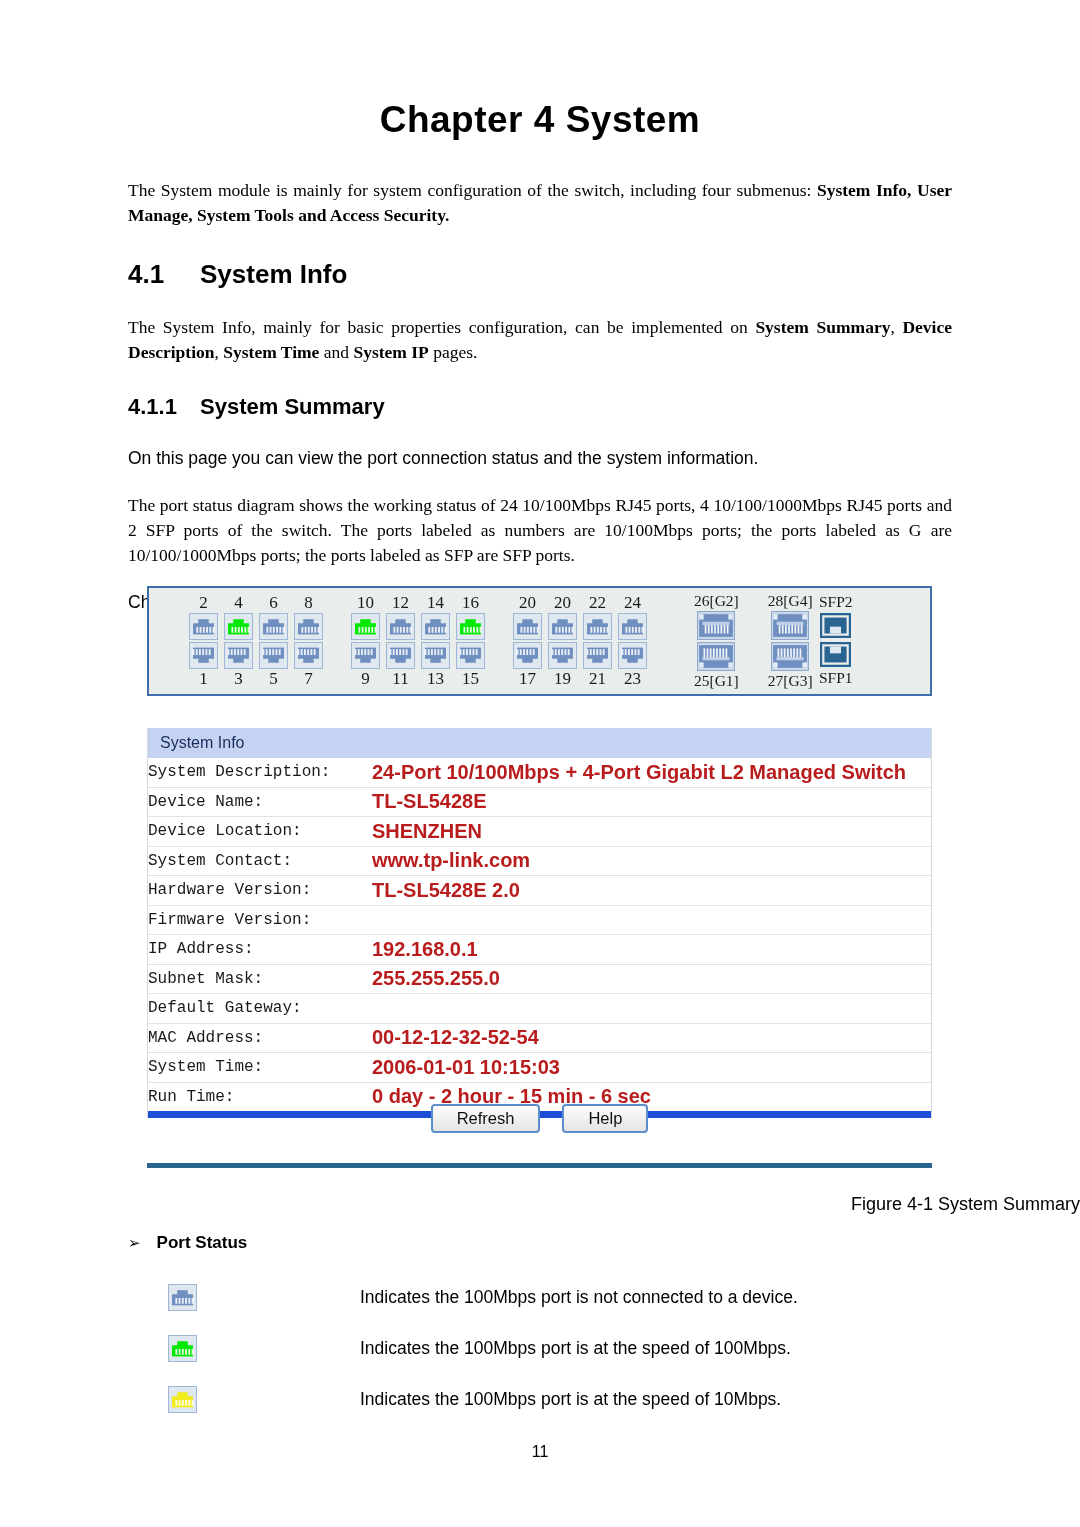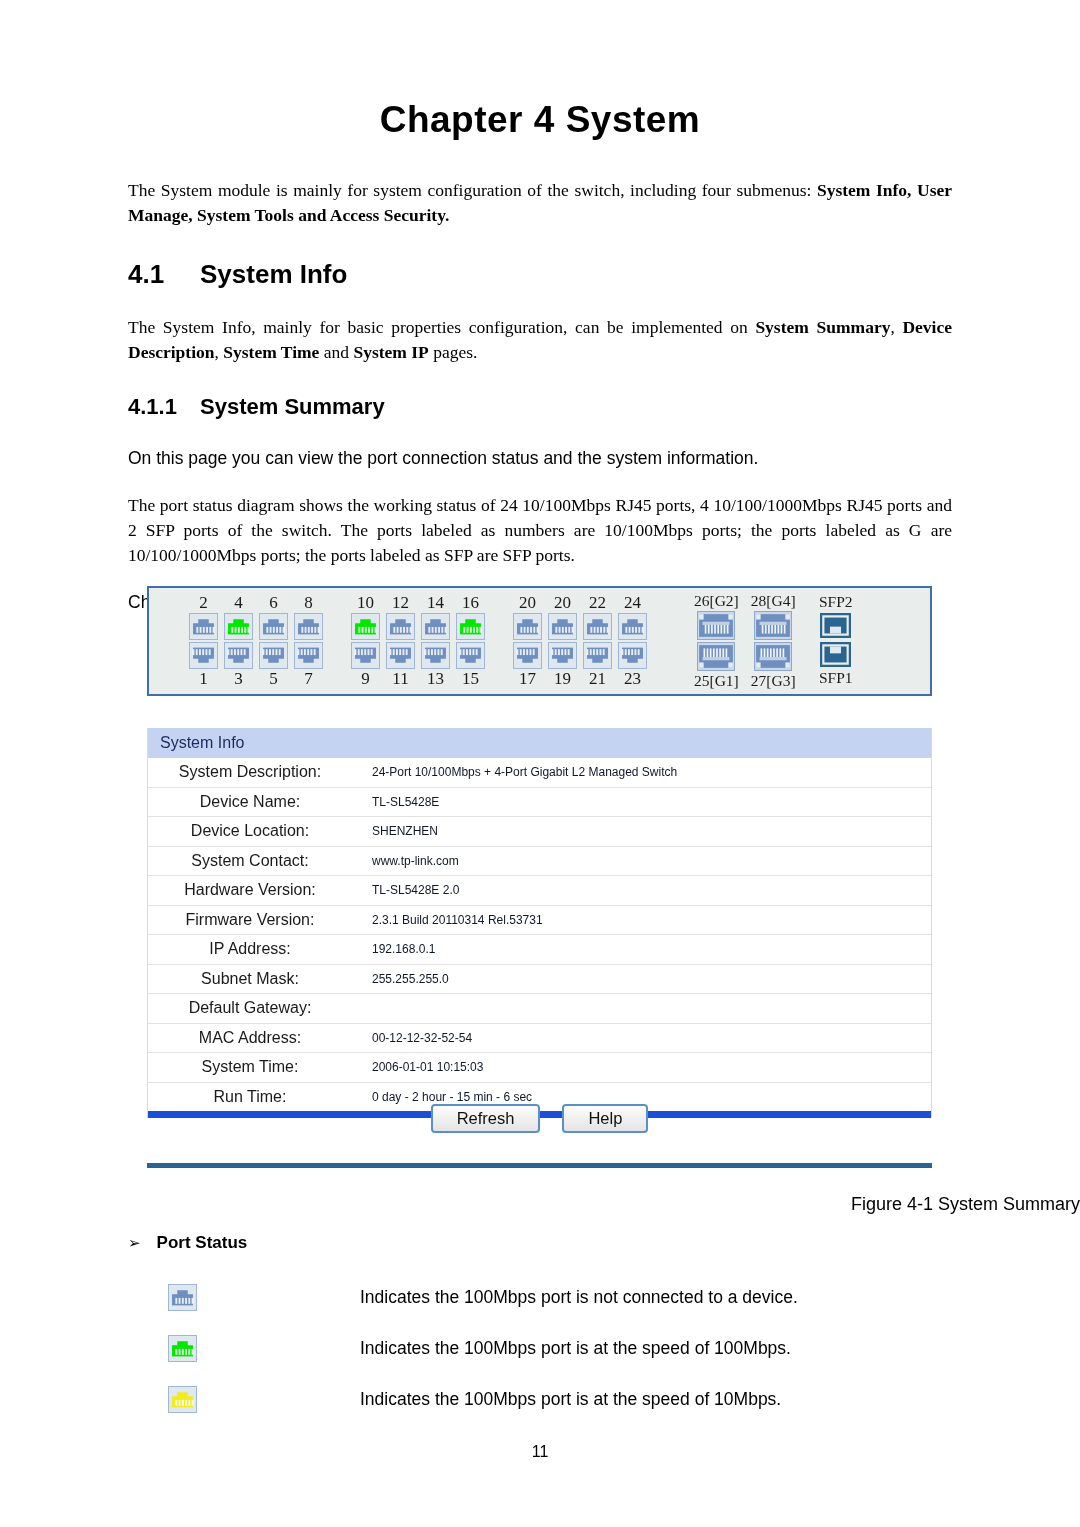--- a/index.html
+++ b/index.html
@@ -160,33 +160,35 @@
   }
   .si-row {
     display: flex;
     border-bottom: 1px solid #e2e2e2;
     height: 28.5px;
     align-items: center;
   }
   .si-row:last-child { border-bottom: 7px solid #1d4ed8; }
   .si-k {
     width: 218px;
-    text-align: center;
+    text-align: left;
     padding-right: 14px;
     font-size: 16px;
     color: #1a1a1a;
     box-sizing: border-box;
     white-space: nowrap;
+    font-family: Liberation Mono, monospace;
   }
   .si-v {
     flex: 1;
-    font-size: 12px;
-    color: #0f172a;
+    font-size: 20px;
+    color: #b91c1c;
     padding-left: 6px;
     white-space: nowrap;
+    font-weight: bold;
   }
 
   .btn-row {
     position: absolute;
     left: 147px;
     top: 1104px;
     width: 785px;
     display: flex;
     justify-content: center;
     gap: 22px;
@@ -723,21 +725,21 @@
                     <rect x="16.6" y="13" width="1.8" height="7" fill="#ffffff" opacity="0.85"></rect>
                     <rect x="19.7" y="13" width="1.8" height="7" fill="#ffffff" opacity="0.85"></rect>
                   </g>
                 </svg>
               </div>
             </div>
             <div class="plabel">23</div>
           </div>
         </div>
 
-      <div class="port-group" id="gb-group" style="left:545px; top:4px; gap:12px;">
+      <div class="port-group" id="gb-group" style="left:545px; top:4px; gap:29px;">
           <div class="port-col">
             <div class="plabel wide">26[G2]</div>
             <div class="gjack">
               <svg viewBox="0 0 32 25" preserveAspectRatio="none">
                 <g>
                   <rect x="1" y="2" width="30" height="21" fill="#6e8fc0"></rect>
                   <rect x="1" y="2" width="4" height="5" fill="#e4ecf5"></rect>
                   <rect x="27" y="2" width="4" height="5" fill="#e4ecf5"></rect>
                   <rect x="4" y="9" width="24" height="3" fill="#e4ecf5" opacity="0.7"></rect>
                   <rect x="6" y="12" width="1.5" height="8" fill="#ffffff" opacity="0.9"></rect>
@@ -859,21 +861,20 @@
         <div class="si-row">
           <div class="si-k">System Contact:</div>
           <div class="si-v">www.tp-link.com</div>
         </div>
         <div class="si-row">
           <div class="si-k">Hardware Version:</div>
           <div class="si-v">TL-SL5428E 2.0</div>
         </div>
         <div class="si-row">
           <div class="si-k">Firmware Version:</div>
-          <div class="si-v">2.3.1 Build 20110314 Rel.53731</div>
         </div>
         <div class="si-row">
           <div class="si-k">IP Address:</div>
           <div class="si-v">192.168.0.1</div>
         </div>
         <div class="si-row">
           <div class="si-k">Subnet Mask:</div>
           <div class="si-v">255.255.255.0</div>
         </div>
         <div class="si-row">

